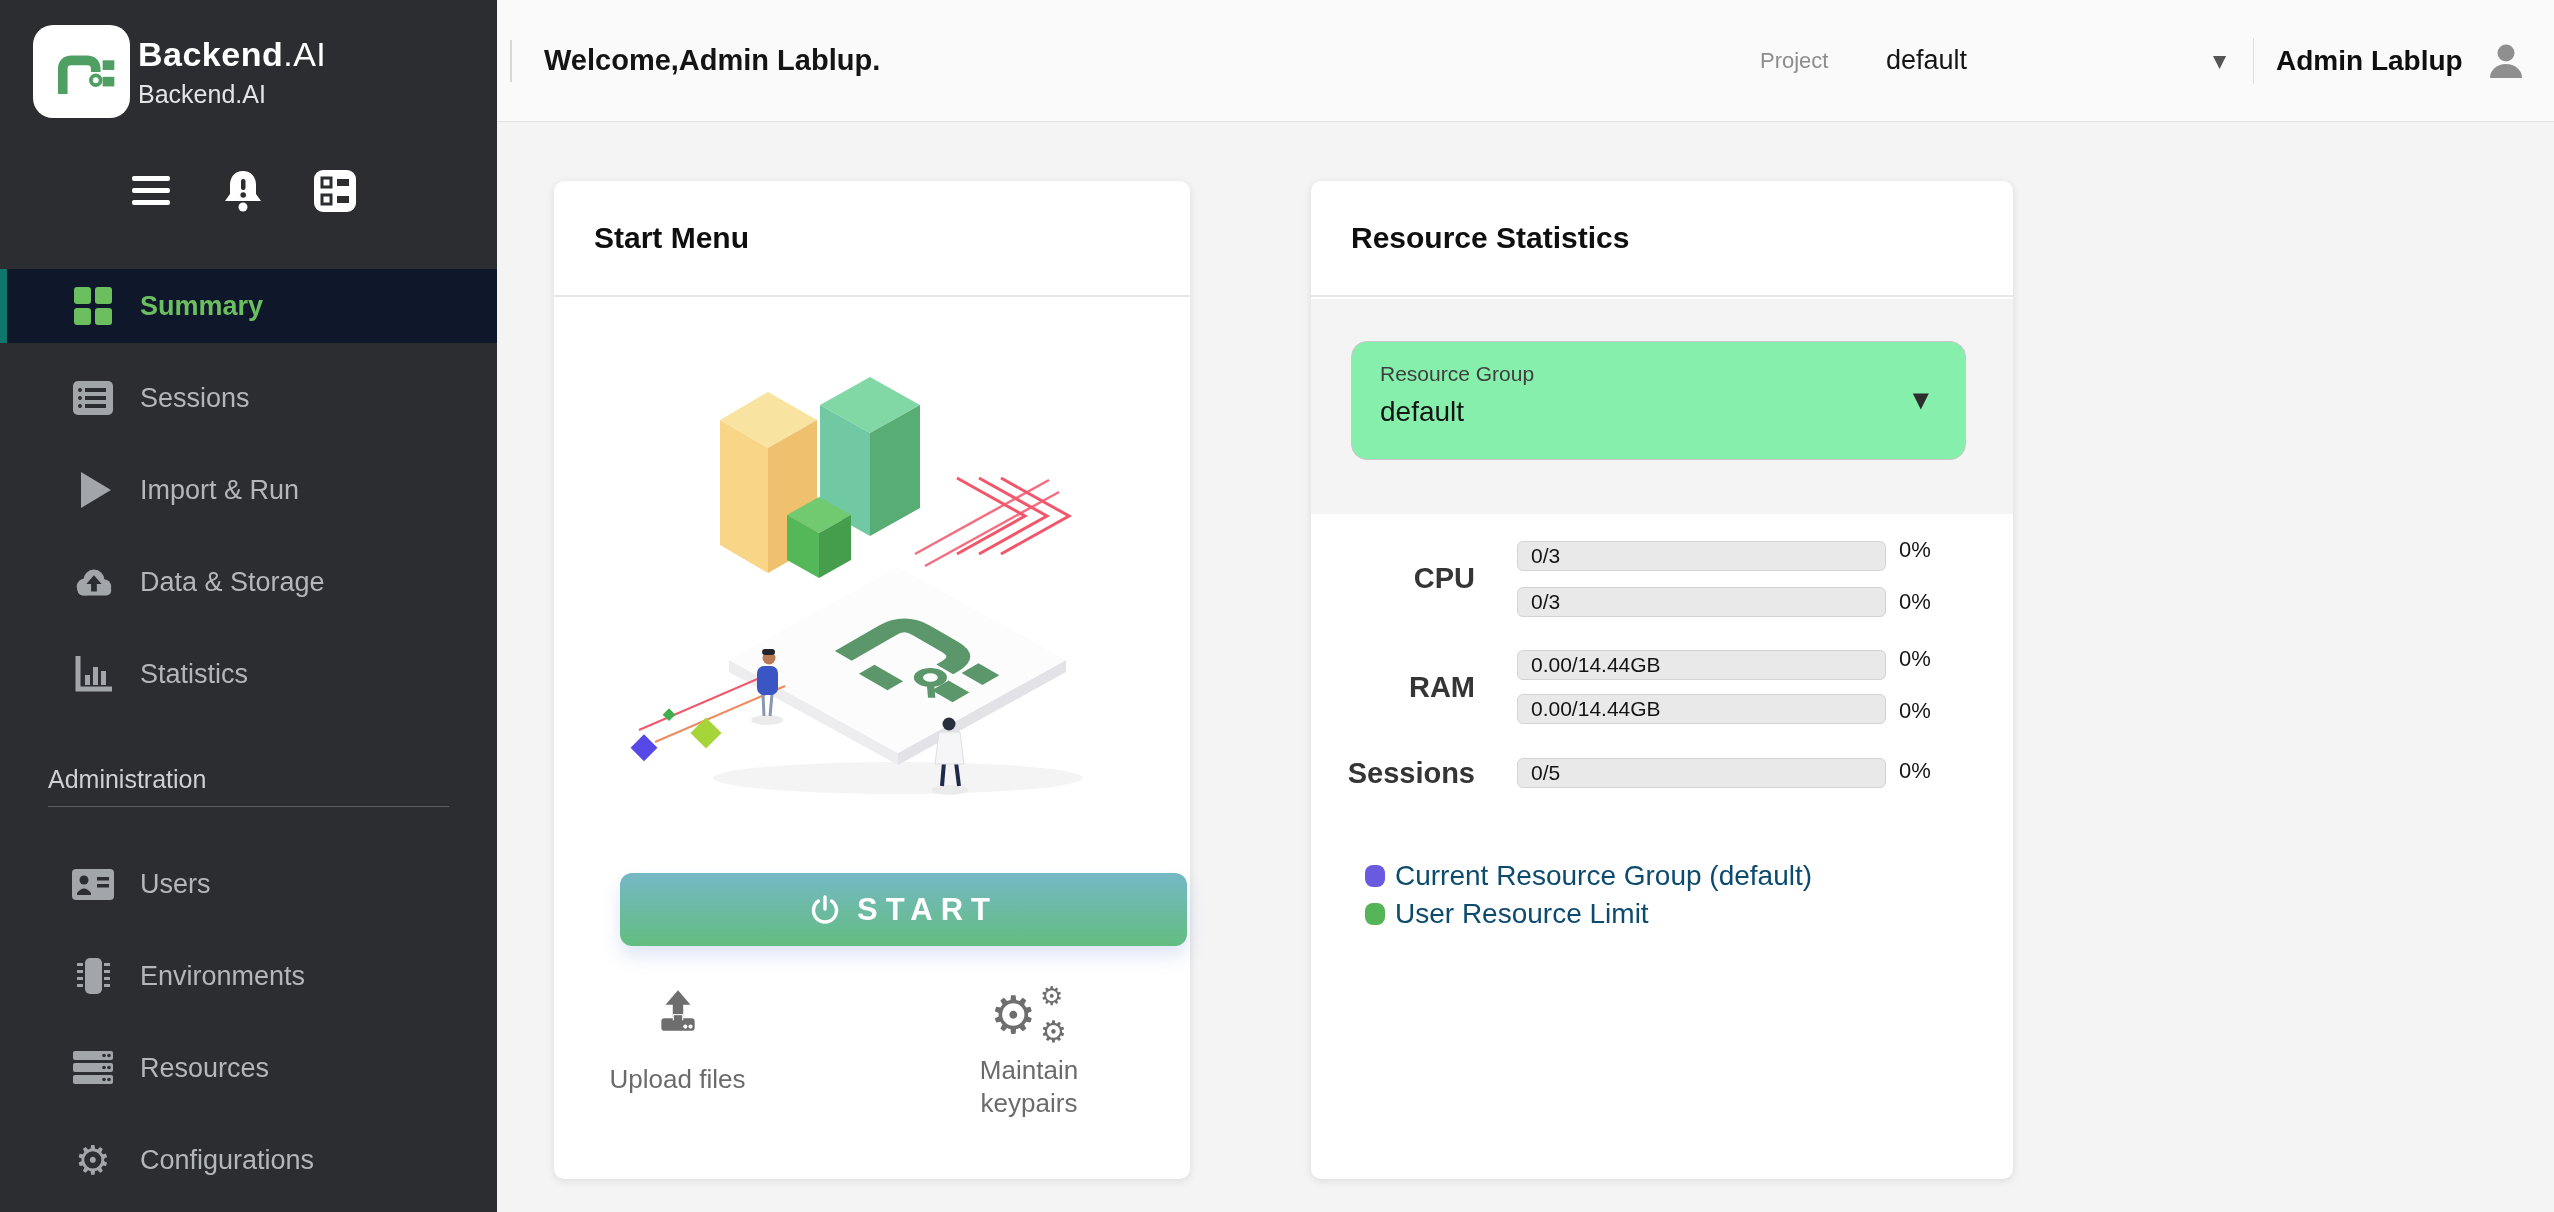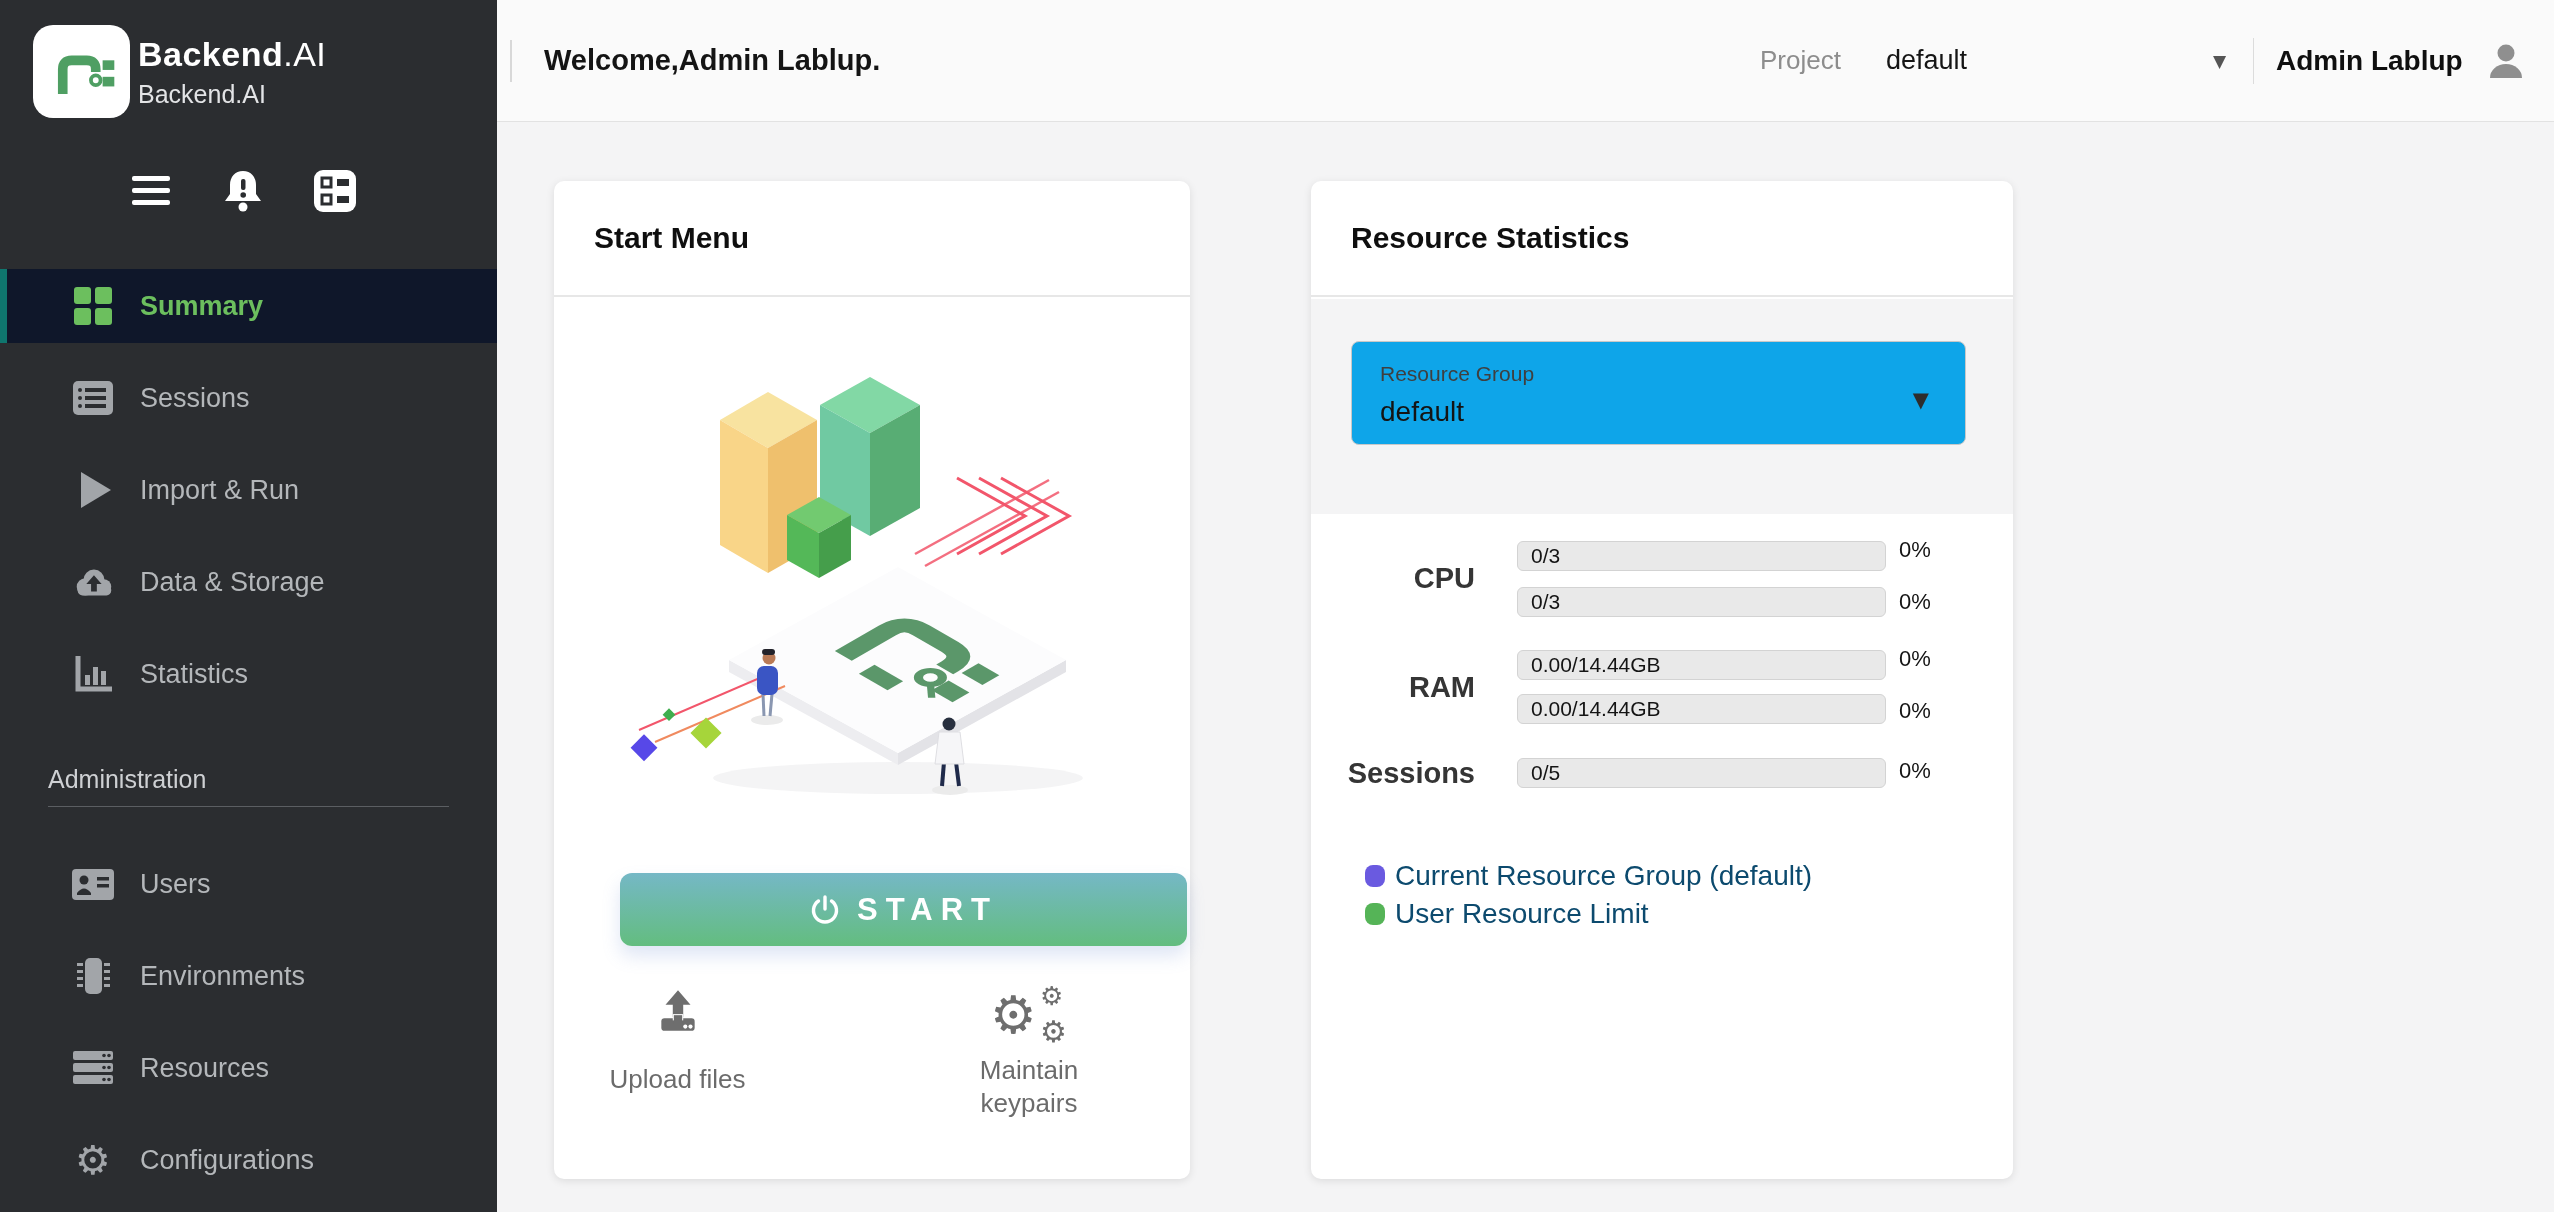--- a/index.html
+++ b/index.html
@@ -28,21 +28,21 @@
   .nav-item.active .nlabel { color:#6cbf5e; font-weight:700; }
   .side-section { margin:54px 48px 0 48px; font-size:25px; color:#ced0d3; }
   .side-divider { margin:12px 48px 0 48px; border:none; border-top:1px solid #5b5e62; height:0; }
   .nav-admin { margin-top:40px; }
   .cfg-glyph { font-size:40px; color:#a2a5a9; line-height:1; }
 
   
   .header { position:absolute; left:497px; top:0; width:2057px; height:122px; background:#fafafa; border-bottom:1px solid #e2e2e2; }
   .h-vline { position:absolute; left:13px; top:40px; width:2px; height:42px; background:#d8d8d8; }
   .welcome { position:absolute; left:47px; top:0; bottom:0; display:flex; align-items:center; font-size:29px; font-weight:700; color:#141414; }
-  .proj-label { position:absolute; left:1263px; top:0; bottom:0; display:flex; align-items:center; font-size:26px; color:#8d8d8d; }
+  .proj-label { position:absolute; left:1263px; top:0; bottom:0; display:flex; align-items:center; font-size:22px; color:#8d8d8d; }
   .proj-select { position:absolute; left:1389px; top:0; bottom:0; width:340px; display:flex; align-items:center; cursor:pointer; }
   .proj-value { font-size:27px; color:#151515; }
   .proj-caret { position:absolute; right:0; font-size:17px; color:#555; }
   .h-vdivider { position:absolute; left:1756px; top:38px; width:1px; height:46px; background:#dcdcdc; }
   .user-block { position:absolute; left:1779px; top:0; bottom:0; display:flex; align-items:center; gap:21px; cursor:pointer; }
   .user-name { font-size:28px; font-weight:700; color:#0f0f0f; }
 
   
   .content { position:absolute; left:497px; top:122px; width:2057px; height:1090px; background:#f4f4f5; }
   .card { position:absolute; top:59px; height:998px; background:#ffffff; border-radius:10px; box-shadow:0 2px 8px rgba(0,0,0,.10); }
@@ -63,21 +63,21 @@
   .sc-1 { flex:0 0 247px; } .sc-2 { flex:0 0 203px; border-left:1px solid #dcdcdc; border-right:1px solid #dcdcdc; } .sc-3 { flex:1; }
   .sc-icon { margin-bottom:10px; }
   .sc-label { display:flex; flex-direction:column; justify-content:center; align-items:center; height:68px; font-size:26px; color:#6b6b6b; line-height:33px; text-align:center; }
   .gears-wrap { position:relative; width:78px; height:62px; margin-bottom:4px; }
   .gear-big { position:absolute; left:0; top:2px; font-size:52px; color:#6e6e6e; line-height:1; }
   .gear-small-1 { position:absolute; left:50px; top:-4px; font-size:26px; color:#6e6e6e; line-height:1; }
   .gear-small-2 { position:absolute; left:50px; top:30px; font-size:30px; color:#6e6e6e; line-height:1; }
 
   
   .gray-band { position:absolute; left:0; top:118px; width:100%; height:215px; background:#f4f4f5; }
-  .group-select { position:absolute; left:40px; top:160px; width:615px; height:104px; background:#0ea5e9; border:1px solid #c8c8c8; border-radius:8px; cursor:pointer; }
+  .group-select { position:absolute; left:40px; top:160px; width:615px; height:119px; background:#86efac; border:1px solid #c8c8c8; border-radius:16px; cursor:pointer; }
   .group-label { position:absolute; left:28px; top:20px; font-size:21px; color:#3f3f3f; }
   .group-value { position:absolute; left:28px; top:54px; font-size:28px; color:#141414; }
   .group-caret { position:absolute; right:36px; top:46px; font-size:21px; color:#2d2d2d; }
 
   .rname { position:absolute; left:0; width:164px; text-align:right; font-size:29px; font-weight:700; color:#353535; line-height:34px; }
   .rbar { position:absolute; left:206px; width:369px; height:30px; background:#e9e9e9; border:1px solid #d3d3d3; border-radius:6px; display:flex; align-items:center; padding-left:13px; font-size:21px; color:#141414; }
   .pct { position:absolute; left:588px; width:70px; font-size:22px; color:#141414; line-height:26px; }
 
   .legend { position:absolute; left:54px; top:678px; display:flex; flex-direction:column; gap:5px; }
   .legend-row { display:flex; align-items:center; height:33px; }

